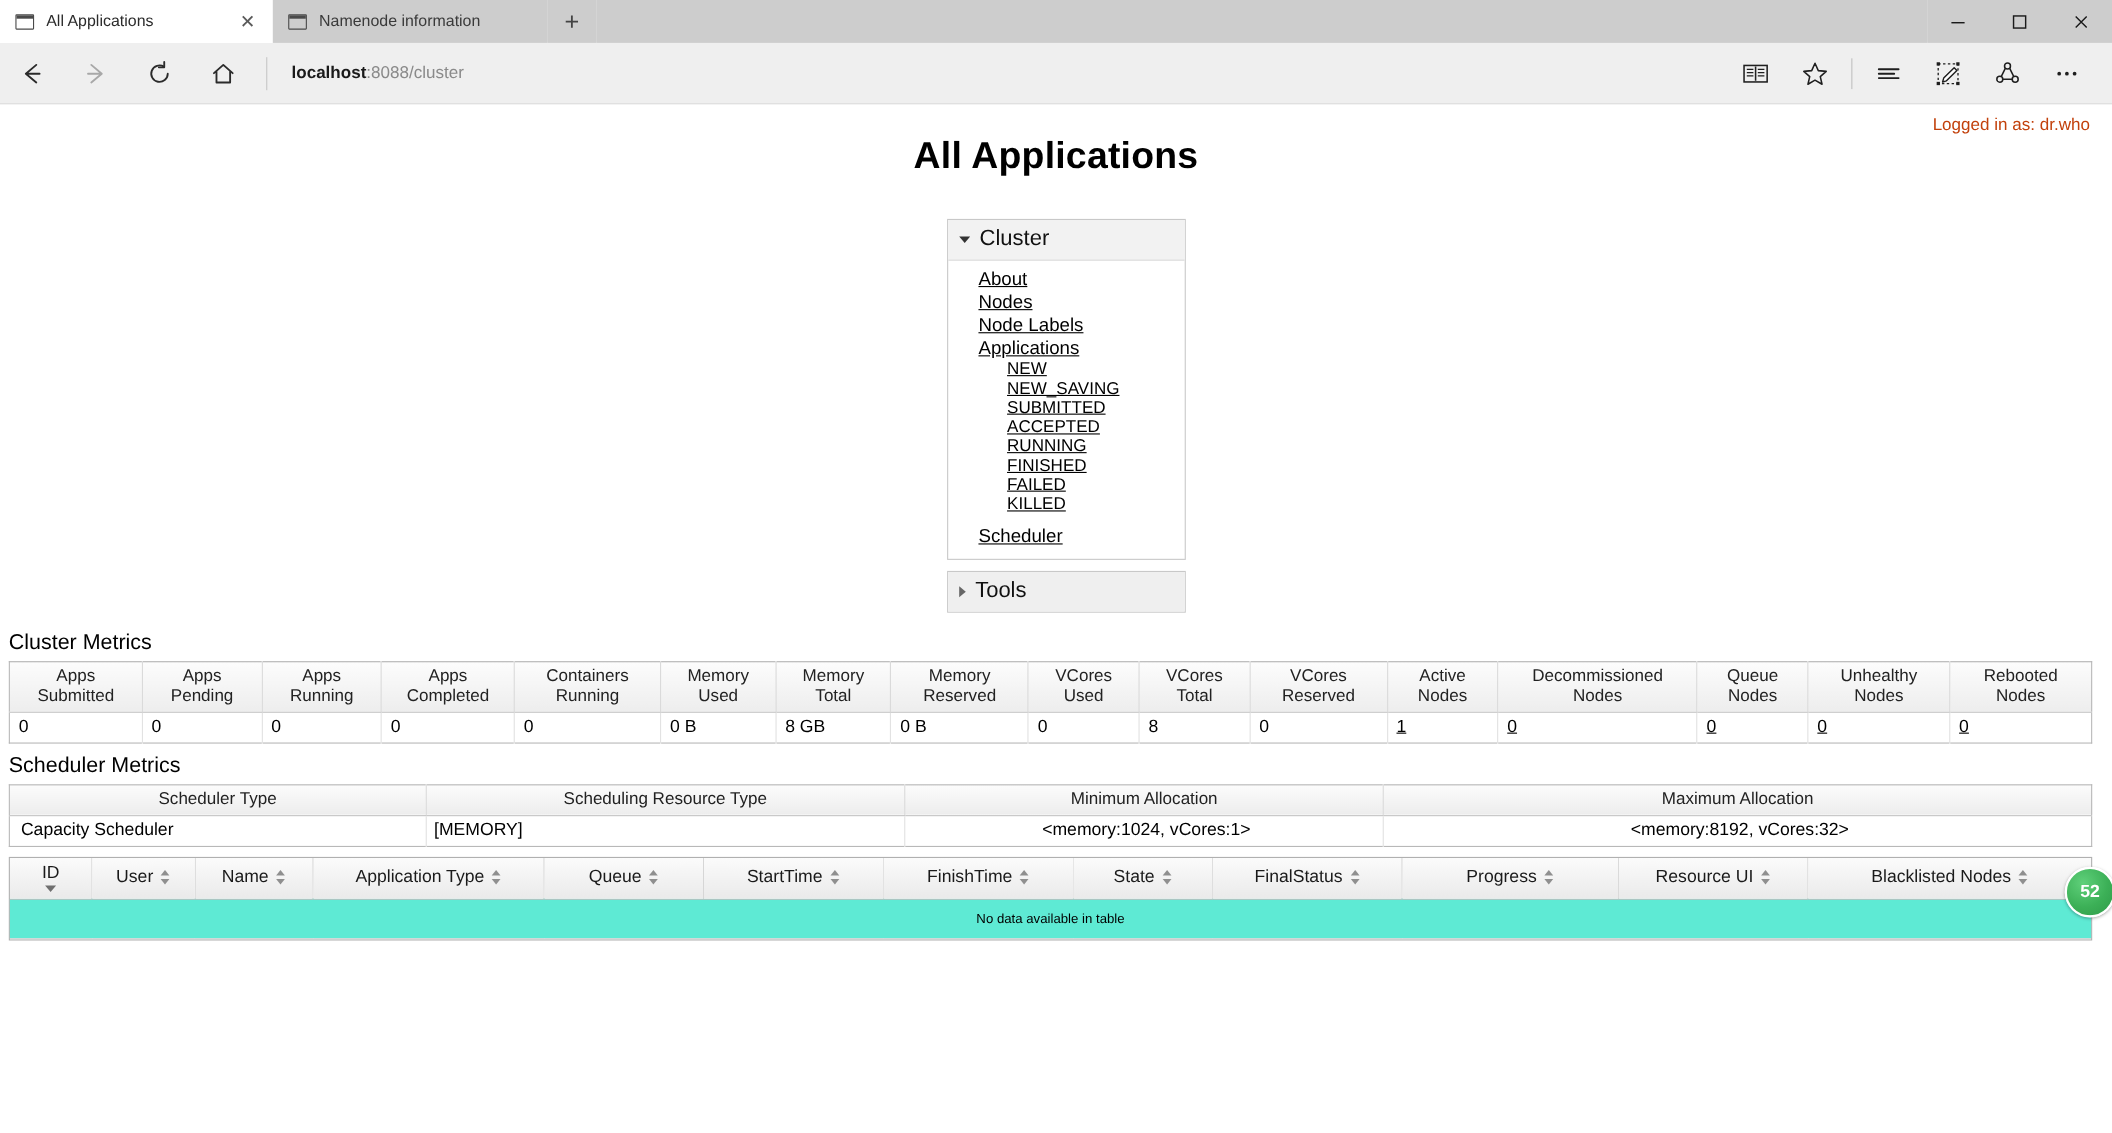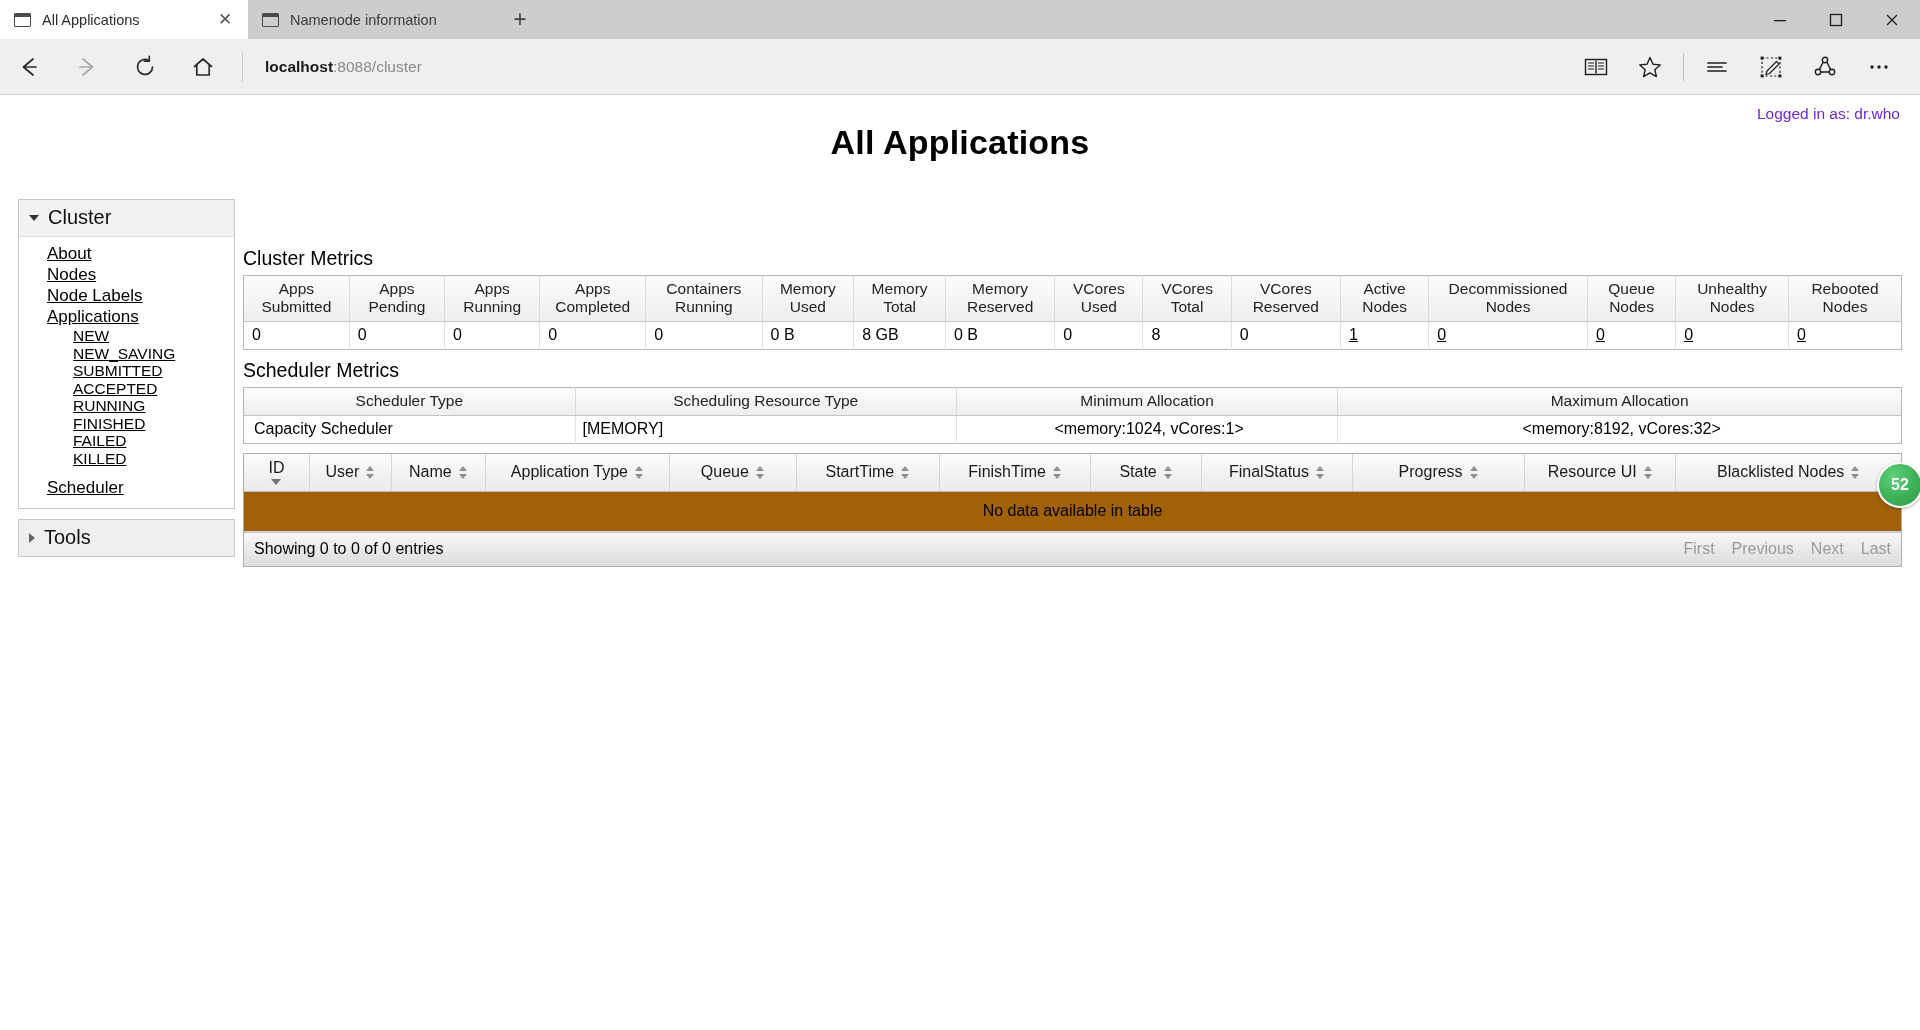--- a/index.html
+++ b/index.html
@@ -99,40 +99,40 @@
     flex: 1 1 auto;
     background:#ffffff;
     position: relative;
     overflow: hidden;
     font-size: 16px;
     color:#000;
   }
 
   .loggedin {
     position:absolute; right: 20px; top: 10px;
-    font-size: 15.5px; color:#6d28d9;
+    font-size: 15.5px; color:#c2410c;
   }
 
   .banner { height: 96px; position: relative; }
   .logo {
     position:absolute; left: 22px; top: 6px;
     width: 372px; height: 88px;
     display:flex; align-items:center;
   }
   .logo svg { display:block; }
 
   .apptitle {
     position:absolute; left: 0; right:0; top: 28px;
     text-align:center;
     font-size: 34px; font-weight: bold;
     letter-spacing: 0.2px;
     color:#000;
   }
 
-  .body-wrap { display:flex; align-items:flex-end; padding: 0; }
+  .body-wrap { display:flex; align-items:center; padding: 0; flex-direction: column; }
 
   
   .sidebar { width: 235px; flex:none; padding-left: 18px; padding-top: 8px; }
   .navblock {
     border: 1px solid #c8c8c8;
     background:#fff;
     margin-bottom: 10px;
   }
   .navblock-head {
     background:#f2f2f2;
@@ -270,22 +270,22 @@
   .sort-ico::before { top:0; border-bottom:5px solid #8f8f8f; }
   .sort-ico::after { bottom:0; border-top:5px solid #8f8f8f; }
   .th-id { }
   .th-id .idtext { display:block; font-size:16px; }
   .sort-desc {
     display:block; margin: 2px auto 0 auto;
     width:0;height:0;border-left:5px solid transparent;border-right:5px solid transparent;
     border-top:6px solid #6f6f6f;
   }
   .dt-empty {
-    text-align:center; font-size:16px; color:#000;
-    padding: 10px 0 11px 0; background:#a16207;
+    text-align:center; font-size:12px; color:#000;
+    padding: 10px 0 11px 0; background:#5eead4;
     border-bottom: 1px solid #cfcfcf;
   }
   .dt-bottom {
     background: linear-gradient(to bottom, #f7f7f7 0%, #dcdcdc 100%);
     display:flex; align-items:center; justify-content:space-between;
     padding: 7px 10px 8px 10px;
     font-size: 16px;
     border-top: 1px solid #c8c8c8;
   }
   .dt-info { color:#000; }
@@ -624,27 +624,18 @@
                     </span></th>
               </tr>
             </thead>
             <tbody>
               <tr>
                 <td class="dt-empty" colspan="12">No data available in table</td>
               </tr>
             </tbody>
           </table>
 
-          <div class="dt-bottom">
-            <div class="dt-info">Showing 0 to 0 of 0 entries</div>
-            <div class="dt-paginate">
-              <span>First</span>
-              <span>Previous</span>
-              <span>Next</span>
-              <span>Last</span>
-            </div>
-          </div>
         </div>
 
       </div>
     </div>
   </div>
 </div>
 
 </body></html>

